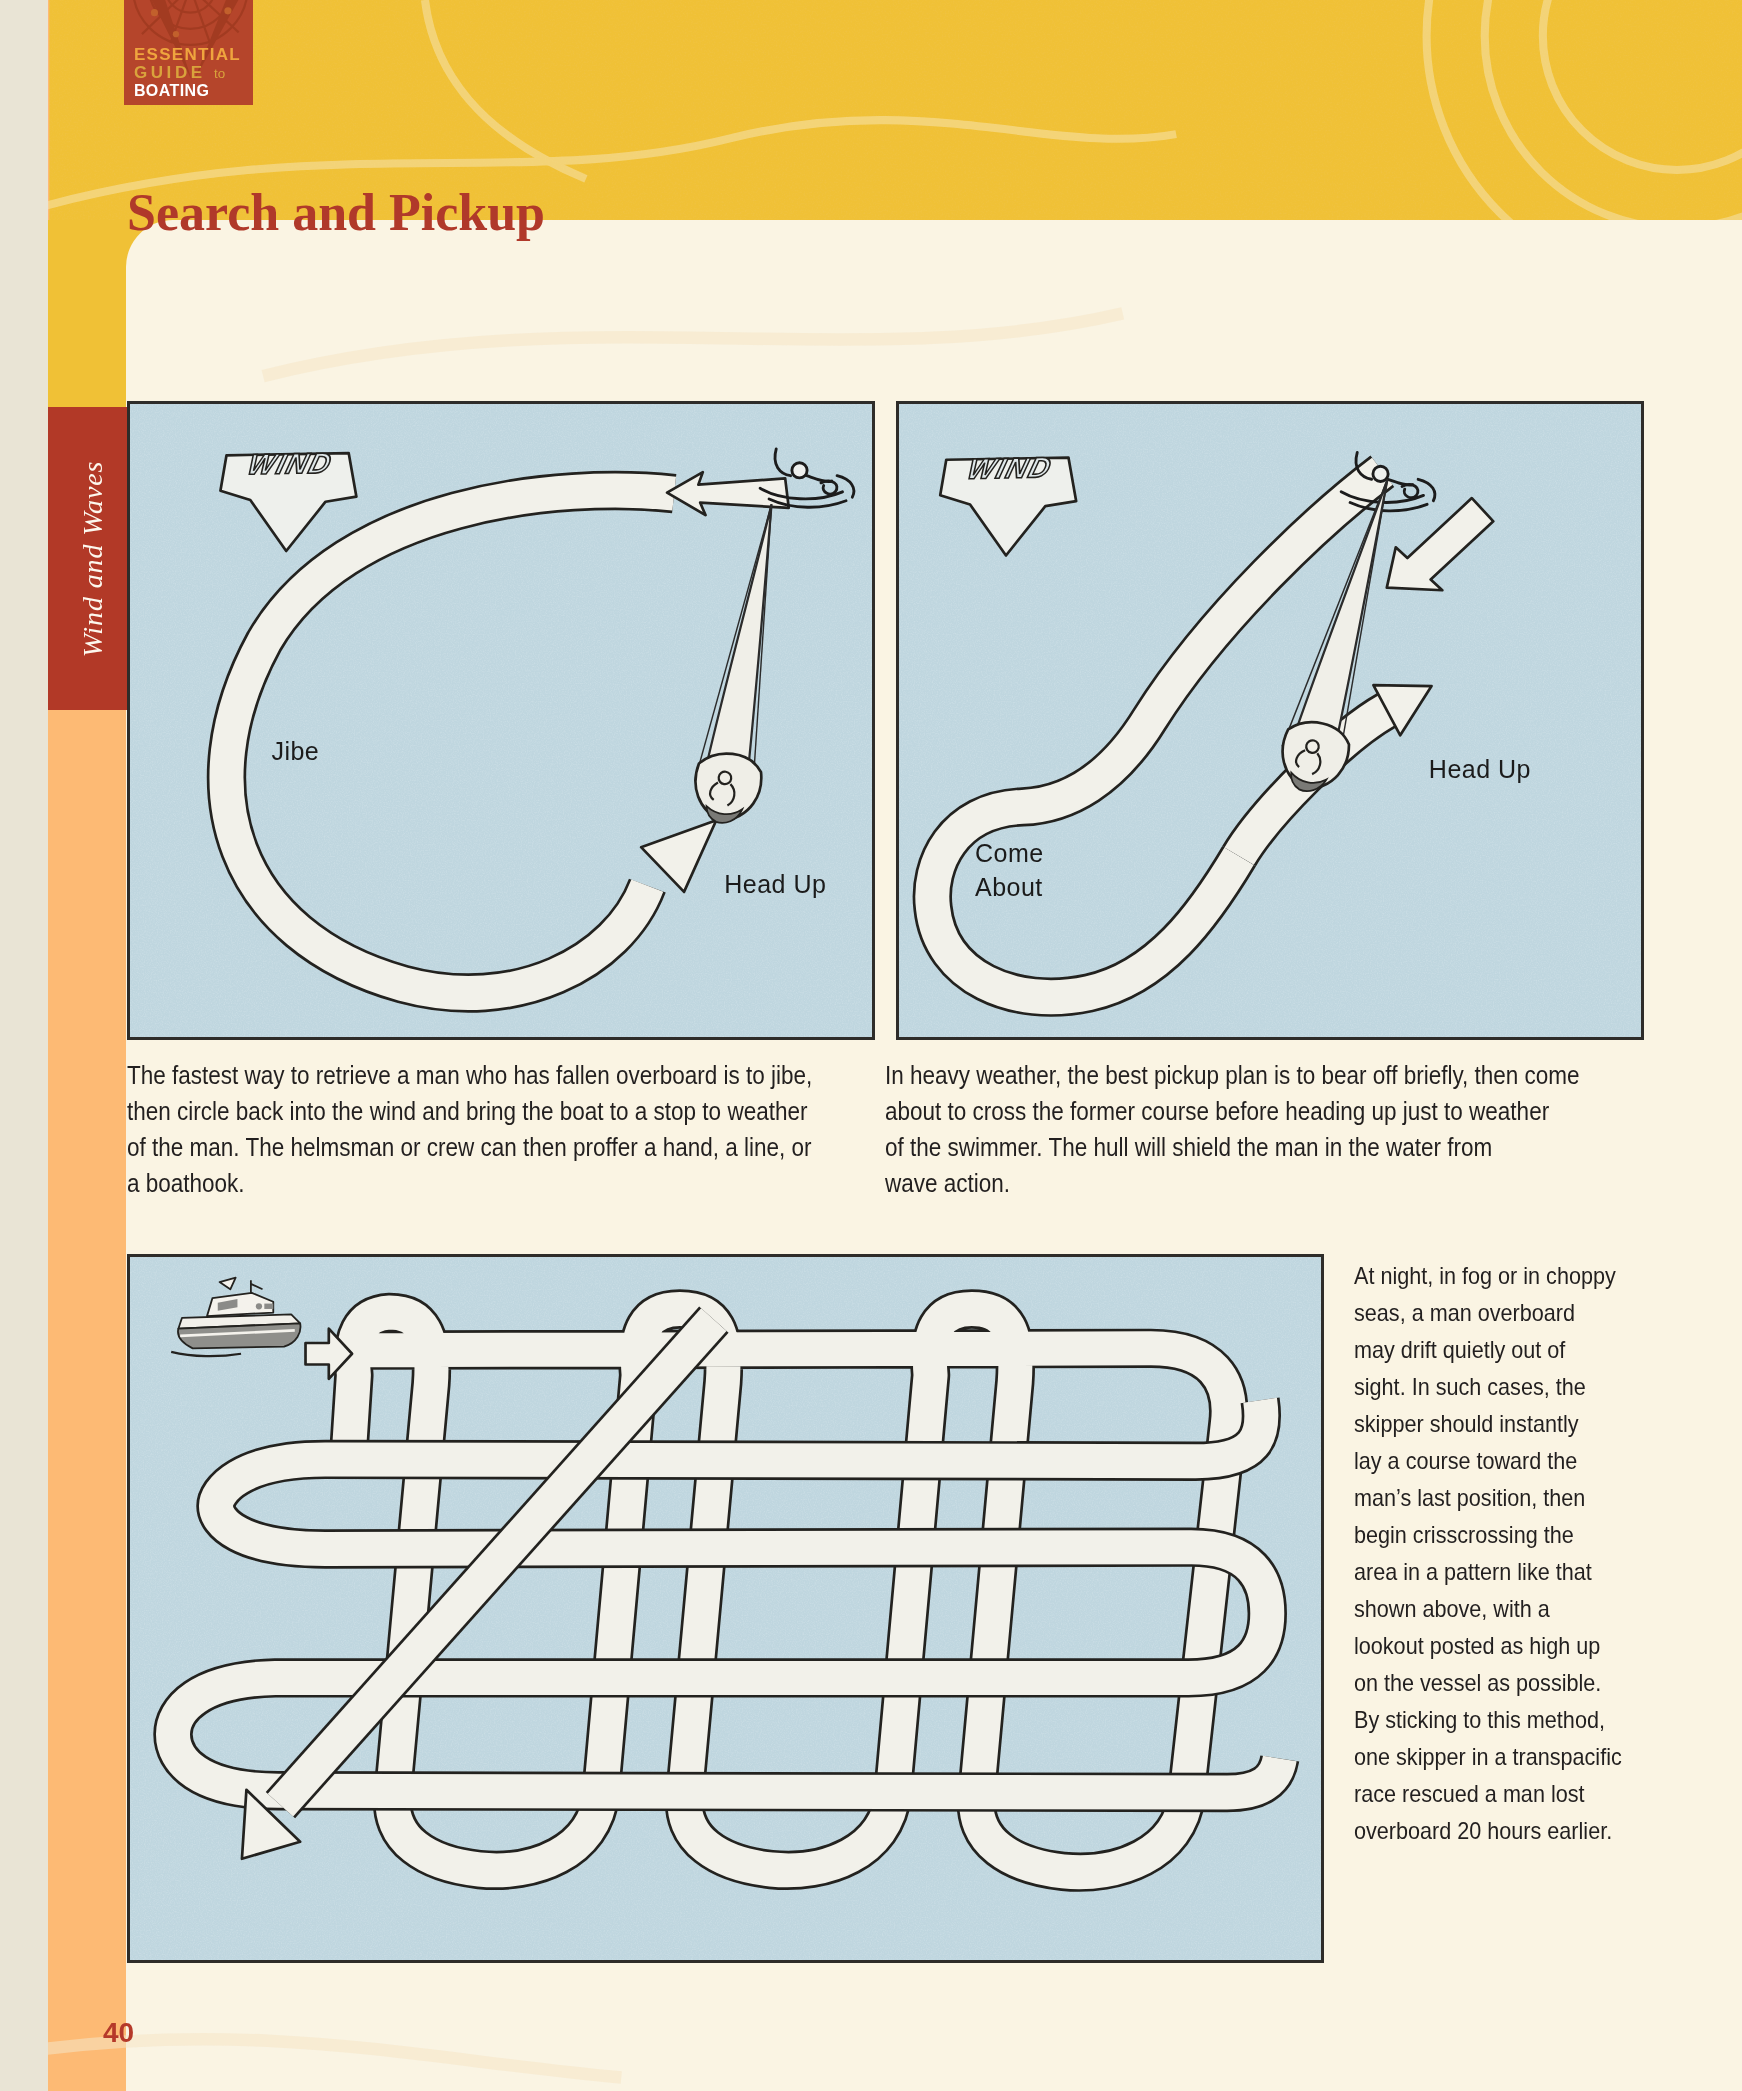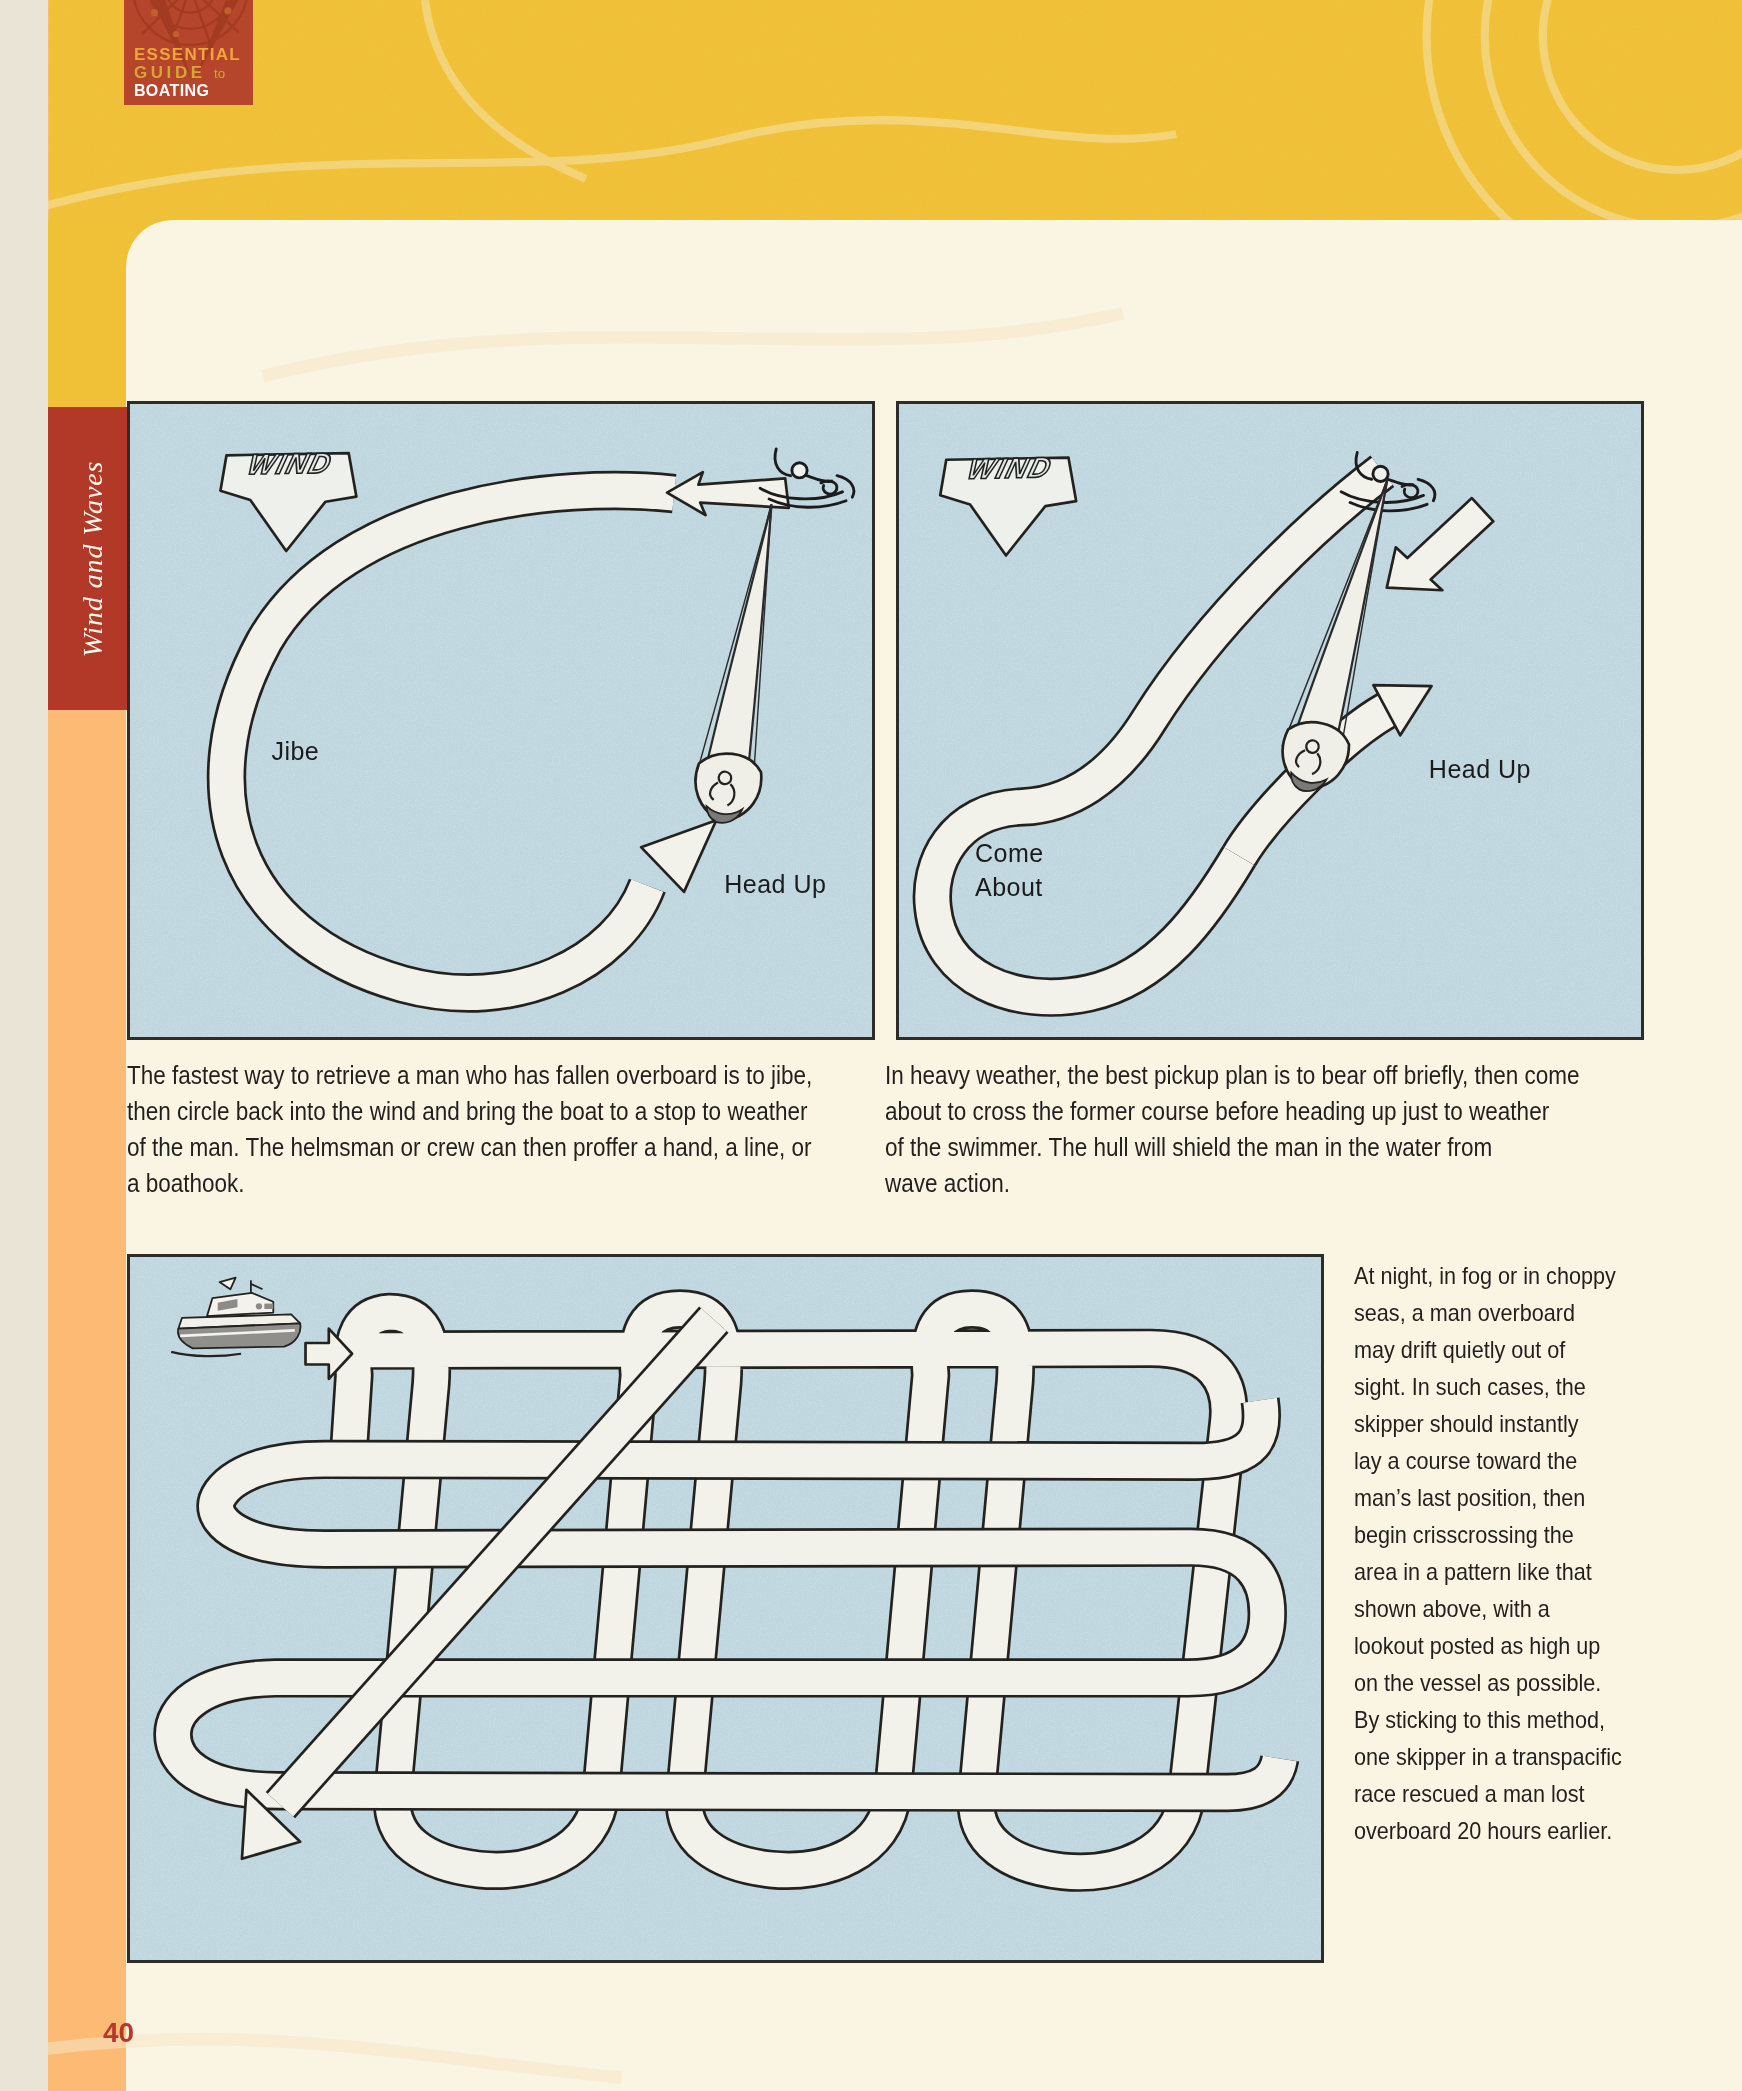--- a/index.html
+++ b/index.html
@@ -137,20 +137,21 @@
       <div class="logo-l2"><span>GUIDE</span>
         <span class="to">to</span></div>
       <div class="logo-l3">BOATING</div>
     </div>
   </div>
 
   <div class="sidebar">
     <div class="sidebar-label">Wind and Waves</div>
   </div>
 
+  <div class="title">Search and Pickup</div>
 
   <div class="diag d1">
     <svg width="742" height="633" viewBox="0 0 829 707">
       <rect width="829" height="707" fill="#bfd6df"></rect>
       <rect width="829" height="707" filter="url(#grainBlue)" opacity="0.5"></rect>
       <path class="rk" d="M 608,100 C 480,86 240,110 150,265 C 60,430 115,595 305,648 C 430,682 545,625 578,538"></path>
       <path class="rw" d="M 608,100 C 480,86 240,110 150,265 C 60,430 115,595 305,648 C 430,682 545,625 578,538"></path>
       <polygon class="ah" points="655,465 619,545 571,495"></polygon>
       <polygon class="ah" points="600,99 640,76 635,90 732,83 736,116 637,110 643,124"></polygon>
       <use href="#windarrow" transform="translate(175,100) rotate(4)"></use>

